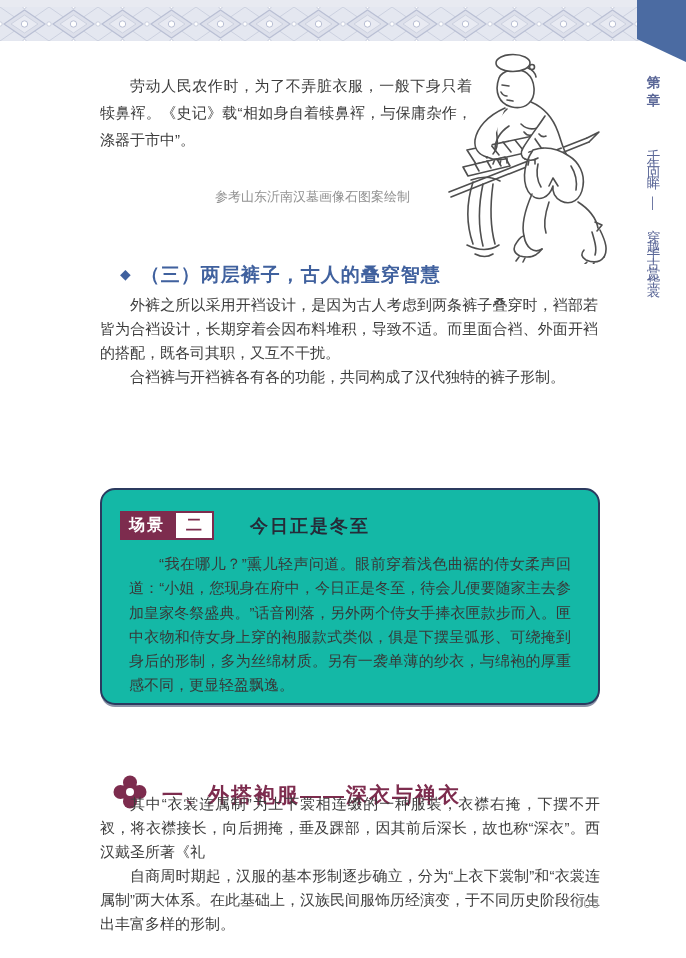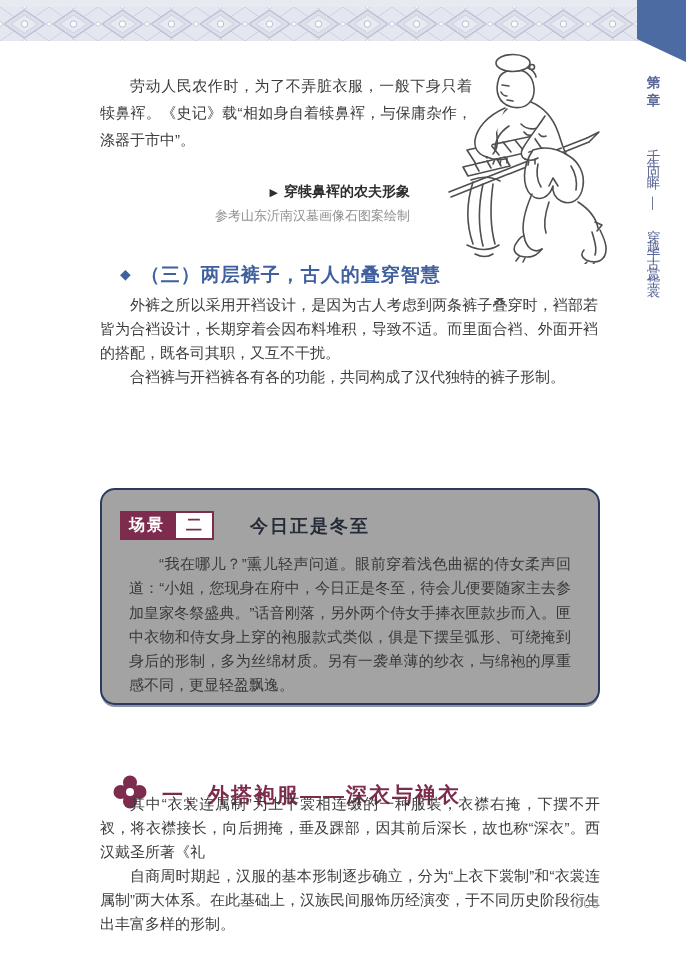--- a/index.html
+++ b/index.html
@@ -83,21 +83,21 @@
     position:absolute; left:100px; top:293px; width:498px;
   }
   .body-block-1 p, .body-block-2 p {
     font-size:15px; line-height:24px;
     text-align:justify; text-indent:2em; color:#3d3d3d;
   }
 
   
   .scene-box {
     position:absolute; left:100px; top:488px; width:500px; height:217px;
-    background:#a3a3a3;
+    background:#14b8a6;
     border:2px solid #2b3a5f;
     border-radius:15px;
     box-shadow:0 3px 0 -1px rgba(43,58,95,0.55);
     padding:20px 27px 8px 27px;
   }
   .scene-header { display:flex; align-items:center; height:31px; margin-left:-9px; }
   .scene-label {
     background:#7d2c4e; color:#ffffff; font-weight:bold; font-size:16px;
     padding:4px 9px 5px 9px; line-height:20px; letter-spacing:2px;
   }
@@ -164,23 +164,20 @@
 <div class="corner-ribbon"></div>
 
 <div class="side-title">
   <span class="chapter">第一章</span>
   <span class="chapter-title">千年回眸——穿越千古赏华裳</span>
 </div>
 
 <p class="intro-par">劳动人民农作时，为了不弄脏衣服，一般下身只着犊鼻裈。《史记》载“相如身自着犊鼻裈，与保庸杂作，涤器于市中”。</p>
 
 <div class="fig-caption">
-  <div class="cap-line1">
-    <span class="cap-marker">▶</span><span>穿犊鼻裈的农夫形象</span>
-  </div>
   <div class="cap-line2">参考山东沂南汉墓画像石图案绘制</div>
 </div>
 
 <div class="figure-art">
   <svg viewBox="0 0 198 212" width="198" height="212" fill="none" stroke="#4f4f4f" stroke-width="1.6" stroke-linecap="round" stroke-linejoin="round">
 
     <path d="M34,128 Q50,122 63,129"></path>
     <path d="M36,130 C29,152 29,172 36,192"></path>
     <path d="M46,132 C41,155 41,174 46,194"></path>
     <path d="M56,132 C53,154 53,174 58,192"></path>

